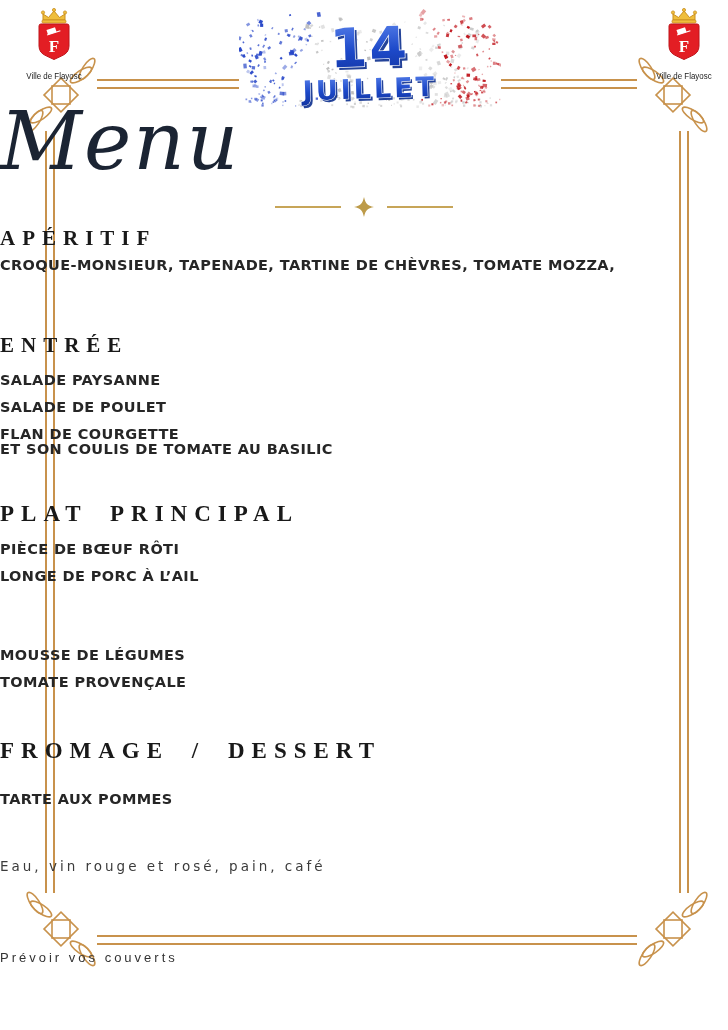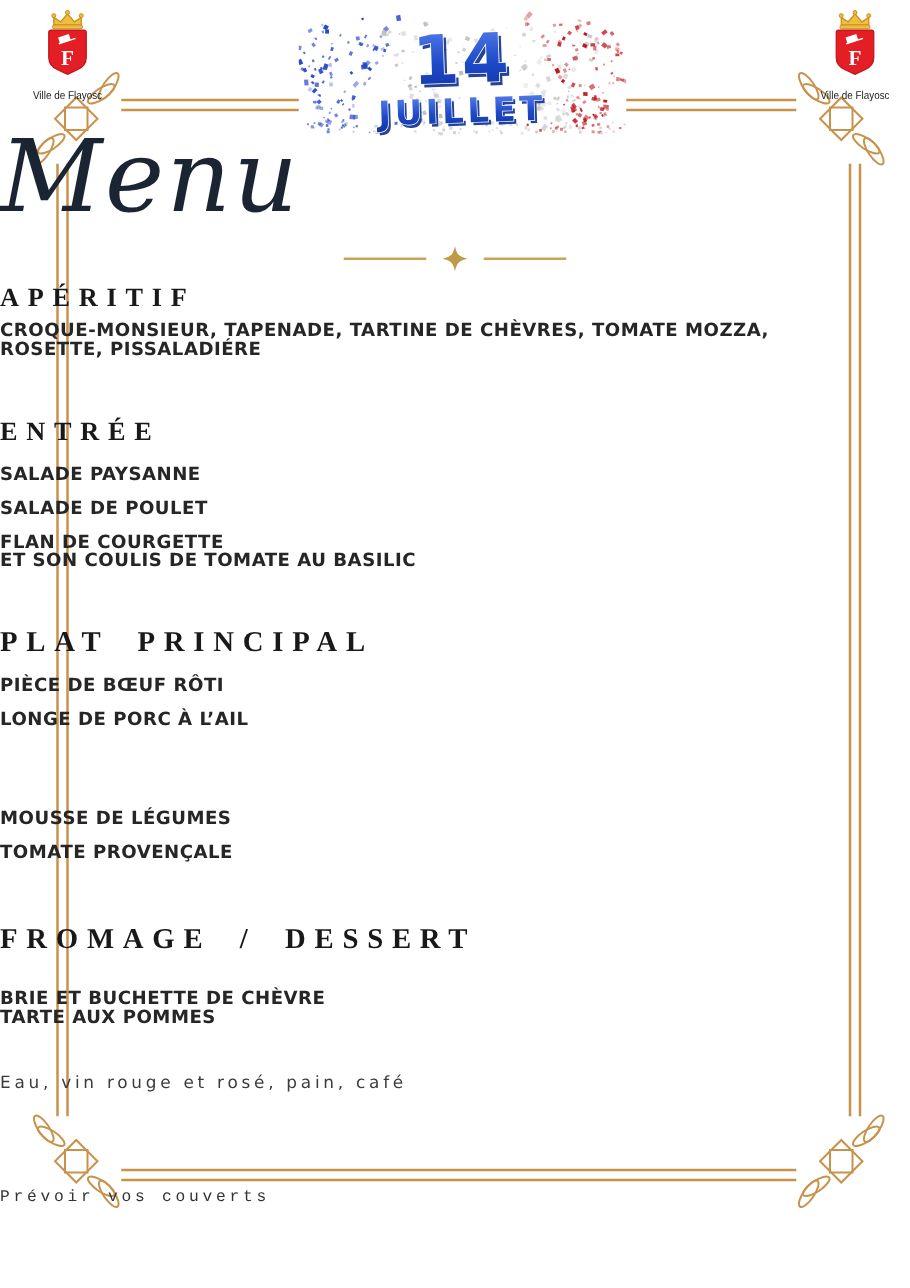--- a/index.html
+++ b/index.html
@@ -88,21 +88,21 @@
   .drinks {
     font-family: "DejaVu Sans", sans-serif;
     font-weight: 400;
     font-size: 13.5px;
     letter-spacing: 3px;
     color: #3b3b3b;
     z-index: 2;
   }
   .footer-note {
     top: 950px;
-    font-family: Liberation Mono, monospace;
+    font-family: Liberation Sans, sans-serif;
     font-size: 13px;
     letter-spacing: 3px;
     color: #333333;
     z-index: 2;
   }
 </style>
 </head>
 <body>
 
 <div class="page">
@@ -641,39 +641,37 @@
     <span class="line"></span>
     <svg width="22" height="22" viewBox="-11 -11 22 22">
       <path d="M0,-10 C1.6,-3.2 3.2,-1.6 10,0 C3.2,1.6 1.6,3.2 0,10 C-1.6,3.2 -3.2,1.6 -10,0 C-3.2,-1.6 -1.6,-3.2 0,-10 Z" fill="#BD9B49"></path>
     </svg>
     <span class="line"></span>
   </div>
 
   <div class="abs section-heading h-small" style="top:226px">APÉRITIF</div>
   <div class="abs item multiline" style="top:258px">
     <div>CROQUE-MONSIEUR, TAPENADE, TARTINE DE CHÈVRES, TOMATE MOZZA,</div>
-    <div>ROSETTE, PISSALADIÉRE</div>
   </div>
 
   <div class="abs section-heading h-small" style="top:333px">ENTRÉE</div>
   <div class="abs item" style="top:373px">SALADE PAYSANNE</div>
   <div class="abs item" style="top:400px">SALADE DE POULET</div>
   <div class="abs item multiline" style="top:427px">
     <div>FLAN DE COURGETTE</div>
     <div>ET SON COULIS DE TOMATE AU BASILIC</div>
   </div>
 
   <div class="abs section-heading h-large" style="top:501px">PLAT PRINCIPAL</div>
   <div class="abs item" style="top:542px">PIÈCE DE BŒUF RÔTI</div>
   <div class="abs item" style="top:569px">LONGE DE PORC À L’AIL</div>
   <div class="abs item" style="top:648px">MOUSSE DE LÉGUMES</div>
   <div class="abs item" style="top:675px">TOMATE PROVENÇALE</div>
 
   <div class="abs section-heading h-large" style="top:738px">FROMAGE / DESSERT</div>
   <div class="abs item multiline" style="top:792px">
-    <div>BRIE ET BUCHETTE DE CHÈVRE</div>
     <div>TARTE AUX POMMES</div>
   </div>
   <div class="abs drinks" style="top:858px">Eau, vin rouge et rosé, pain, café</div>
 
   <div class="abs footer-note">Prévoir vos couverts</div>
 
 </div>
 
 </body></html>

